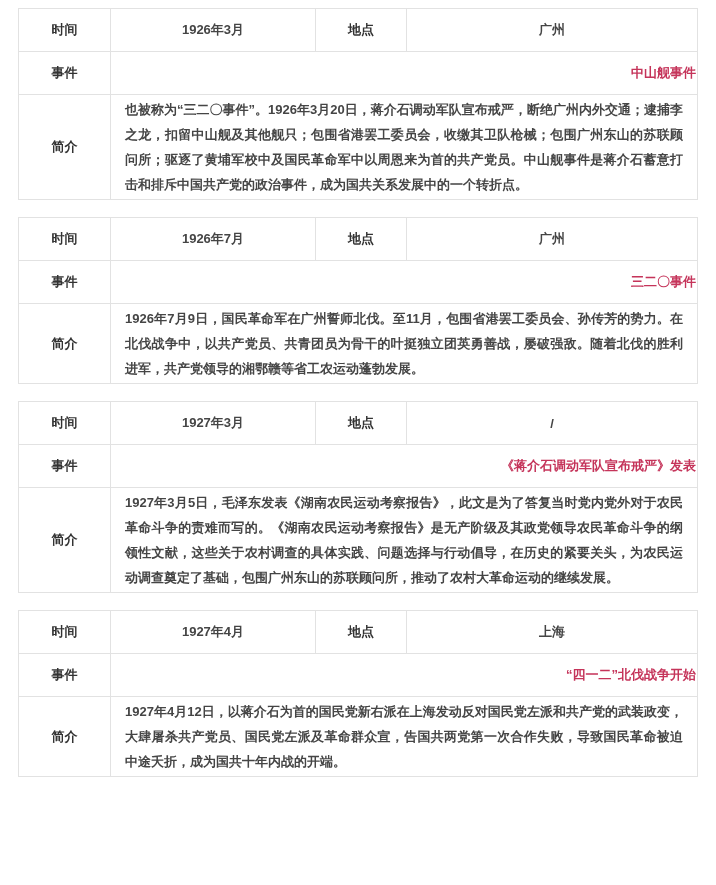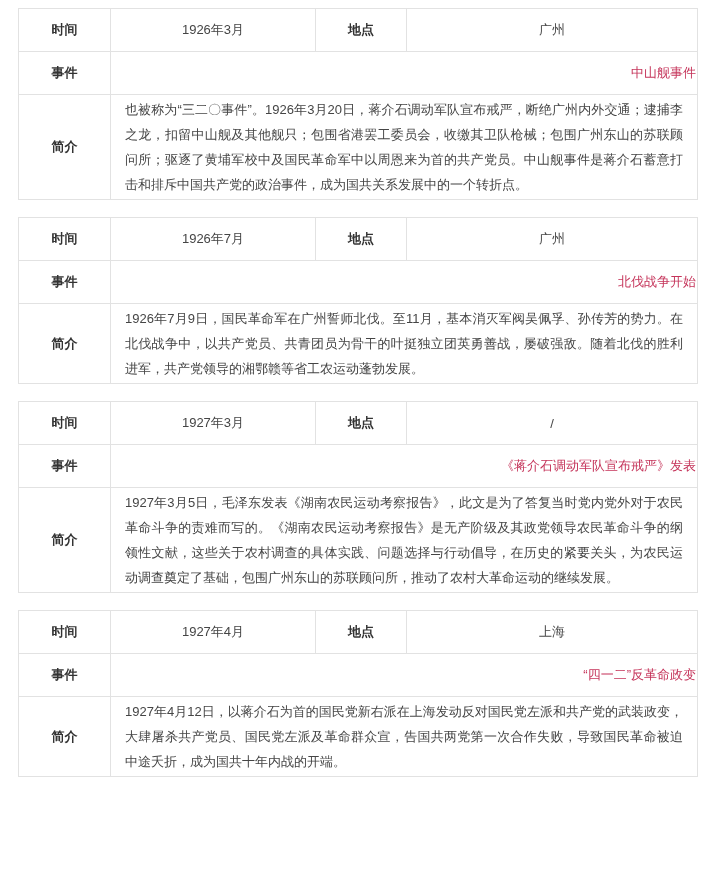--- a/index.html
+++ b/index.html
@@ -33,20 +33,21 @@
     word-break: break-all;
   }
   .event-table .lbl {
     font-weight: bold;
     text-align: center;
     color: #333333;
     height: 40px;
   }
   .event-table .val {
     text-align: center;
+    font-weight: bold;
   }
   .event-table .val.event {
     color: #c5345a;
     text-align: right;
   }
   .event-table .val.summary {
     text-align: justify;
     padding: 2px 14px;
     line-height: 25px;
   }
@@ -94,25 +95,25 @@
       </colgroup>
     <tbody>
         <tr>
       <td class="lbl">时间</td>
       <td class="val">1926年7月</td>
       <td class="lbl">地点</td>
       <td class="val">广州</td>
     </tr>
     <tr>
       <td class="lbl">事件</td>
-      <td class="val event" colspan="3">北伐战争开始</td>
+      <td class="val event" colspan="3">三二〇事件</td>
     </tr>
     <tr>
       <td class="lbl">简介</td>
-      <td class="val summary" colspan="3">1926年7月9日，国民革命军在广州誓师北伐。至11月，基本消灭军阀吴佩孚、孙传芳的势力。在北伐战争中，以共产党员、共青团员为骨干的叶挺独立团英勇善战，屡破强敌。随着北伐的胜利进军，共产党领导的湘鄂赣等省工农运动蓬勃发展。</td>
+      <td class="val summary" colspan="3">1926年7月9日，国民革命军在广州誓师北伐。至11月，包围省港罢工委员会、孙传芳的势力。在北伐战争中，以共产党员、共青团员为骨干的叶挺独立团英勇善战，屡破强敌。随着北伐的胜利进军，共产党领导的湘鄂赣等省工农运动蓬勃发展。</td>
     </tr>
   </tbody>
     </table>
 
   <table class="event-table">
     <colgroup>
         <col class="c-lbl1">
         <col class="c-time">
         <col class="c-lbl2">
         <col class="c-loc">
@@ -144,21 +145,21 @@
       </colgroup>
     <tbody>
         <tr>
       <td class="lbl">时间</td>
       <td class="val">1927年4月</td>
       <td class="lbl">地点</td>
       <td class="val">上海</td>
     </tr>
     <tr>
       <td class="lbl">事件</td>
-      <td class="val event" colspan="3">“四一二”反革命政变</td>
+      <td class="val event" colspan="3">“四一二”北伐战争开始</td>
     </tr>
     <tr>
       <td class="lbl">简介</td>
       <td class="val summary" colspan="3">1927年4月12日，以蒋介石为首的国民党新右派在上海发动反对国民党左派和共产党的武装政变，大肆屠杀共产党员、国民党左派及革命群众宣，告国共两党第一次合作失败，导致国民革命被迫中途夭折，成为国共十年内战的开端。</td>
     </tr>
   </tbody>
     </table>
 
 </div>
 

